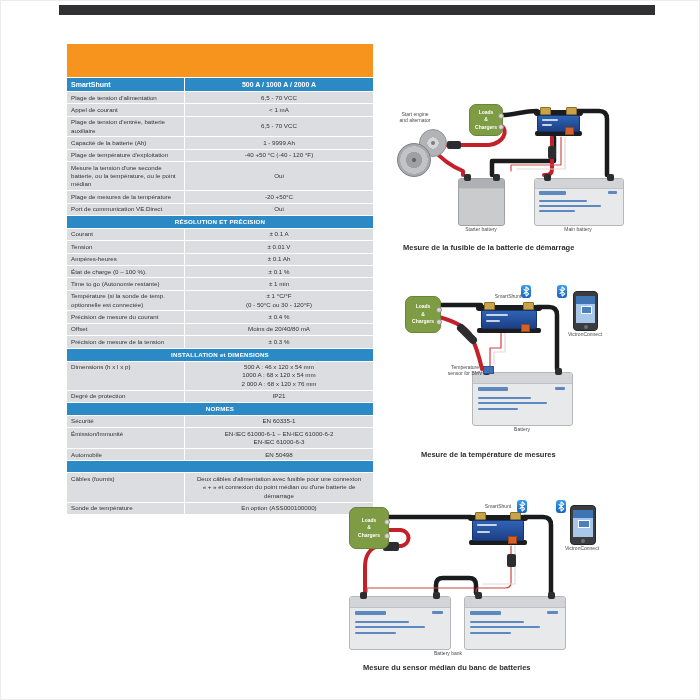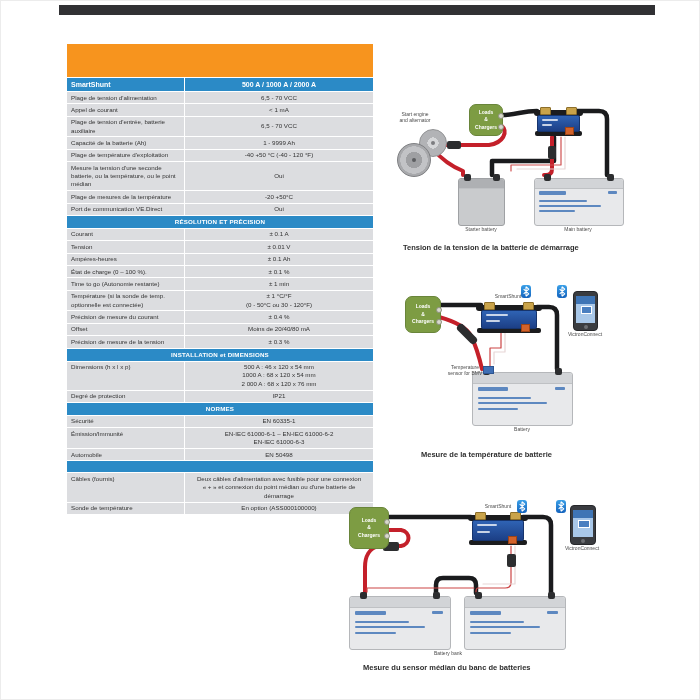--- a/index.html
+++ b/index.html
@@ -246,21 +246,21 @@
       <div class="print">
         <div class="bline" style="left:0;top:0;width:34%;height:4px;"></div>
         <div class="bline" style="right:2%;top:0;width:12%;height:3px;"></div>
         <div class="bline" style="left:0;top:30%;width:60%;height:2px;"></div>
         <div class="bline" style="left:0;top:48%;width:78%;height:2px;"></div>
         <div class="bline" style="left:0;top:66%;width:45%;height:2px;"></div>
       </div>
     </div>
     <div class="tiny" style="left:55px;top:127px;width:70px;">Starter battery</div>
     <div class="tiny" style="left:152px;top:127px;width:70px;">Main battery</div>
-    <div class="caption" style="left:12px;top:144px;">Tension de la tension de la batterie de démarrage</div>
+    <div class="caption" style="left:12px;top:144px;">Mesure de la fusible de la batterie de démarrage</div>
   </div>
 
   <div class="diag" style="left:400px;top:283px;width:205px;height:178px;">
     <svg class="wires" width="205" height="178" viewBox="0 0 205 178">
       <g fill="none" stroke-linecap="round" stroke-linejoin="round">
         <path d="M38,21 H80" stroke="#1a1b1d" stroke-width="4.5"></path>
         <path d="M136,23 H148 Q156,23 156,31 V85" stroke="#1a1b1d" stroke-width="4.5"></path>
         <path d="M38,33 C56,38 66,44 70,52 C74,60 78,72 81,85" stroke="#c4202a" stroke-width="4"></path>
         <path d="M60,44 L72,56" stroke="#2c2d2f" stroke-width="8"></path>
         <path d="M100,49 V64 H89 V82" stroke="#cc4444" stroke-width="1.2"></path>
@@ -313,21 +313,21 @@
       <div class="post pr"></div>
       <div class="print">
         <div class="bline" style="left:0;top:0;width:34%;height:4px;"></div>
         <div class="bline" style="right:2%;top:0;width:12%;height:3px;"></div>
         <div class="bline" style="left:0;top:30%;width:60%;height:2px;"></div>
         <div class="bline" style="left:0;top:48%;width:78%;height:2px;"></div>
         <div class="bline" style="left:0;top:66%;width:45%;height:2px;"></div>
       </div>
     </div>
     <div class="tiny" style="left:86px;top:142px;width:70px;">Battery</div>
-    <div class="caption" style="left:20px;top:166px;">Mesure de la température de batterie</div>
+    <div class="caption" style="left:20px;top:166px;">Mesure de la température de mesures</div>
   </div>
 
   <div class="diag" style="left:340px;top:498px;width:268px;height:178px;">
     <svg class="wires" width="268" height="178" viewBox="0 0 268 178">
       <g fill="none" stroke-linecap="round" stroke-linejoin="round">
         <path d="M46,18 H130" stroke="#1a1b1d" stroke-width="4.5"></path>
         <path d="M182,18 H202 Q210,18 210,26 V94" stroke="#1a1b1d" stroke-width="4.5"></path>
         <path d="M95,94 V86 Q95,79 102,79 H128 Q135,79 135,86 V94" stroke="#1a1b1d" stroke-width="4.5"></path>
         <path d="M46,31 H60 C70,33 70,45 60,47 H38 C28,49 24,58 24,68 V94" stroke="#c4202a" stroke-width="4"></path>
         <path d="M170,47 V84 Q170,89 164,89 H137 Q135,89 135,93" stroke="#cc4444" stroke-width="1.2"></path>

